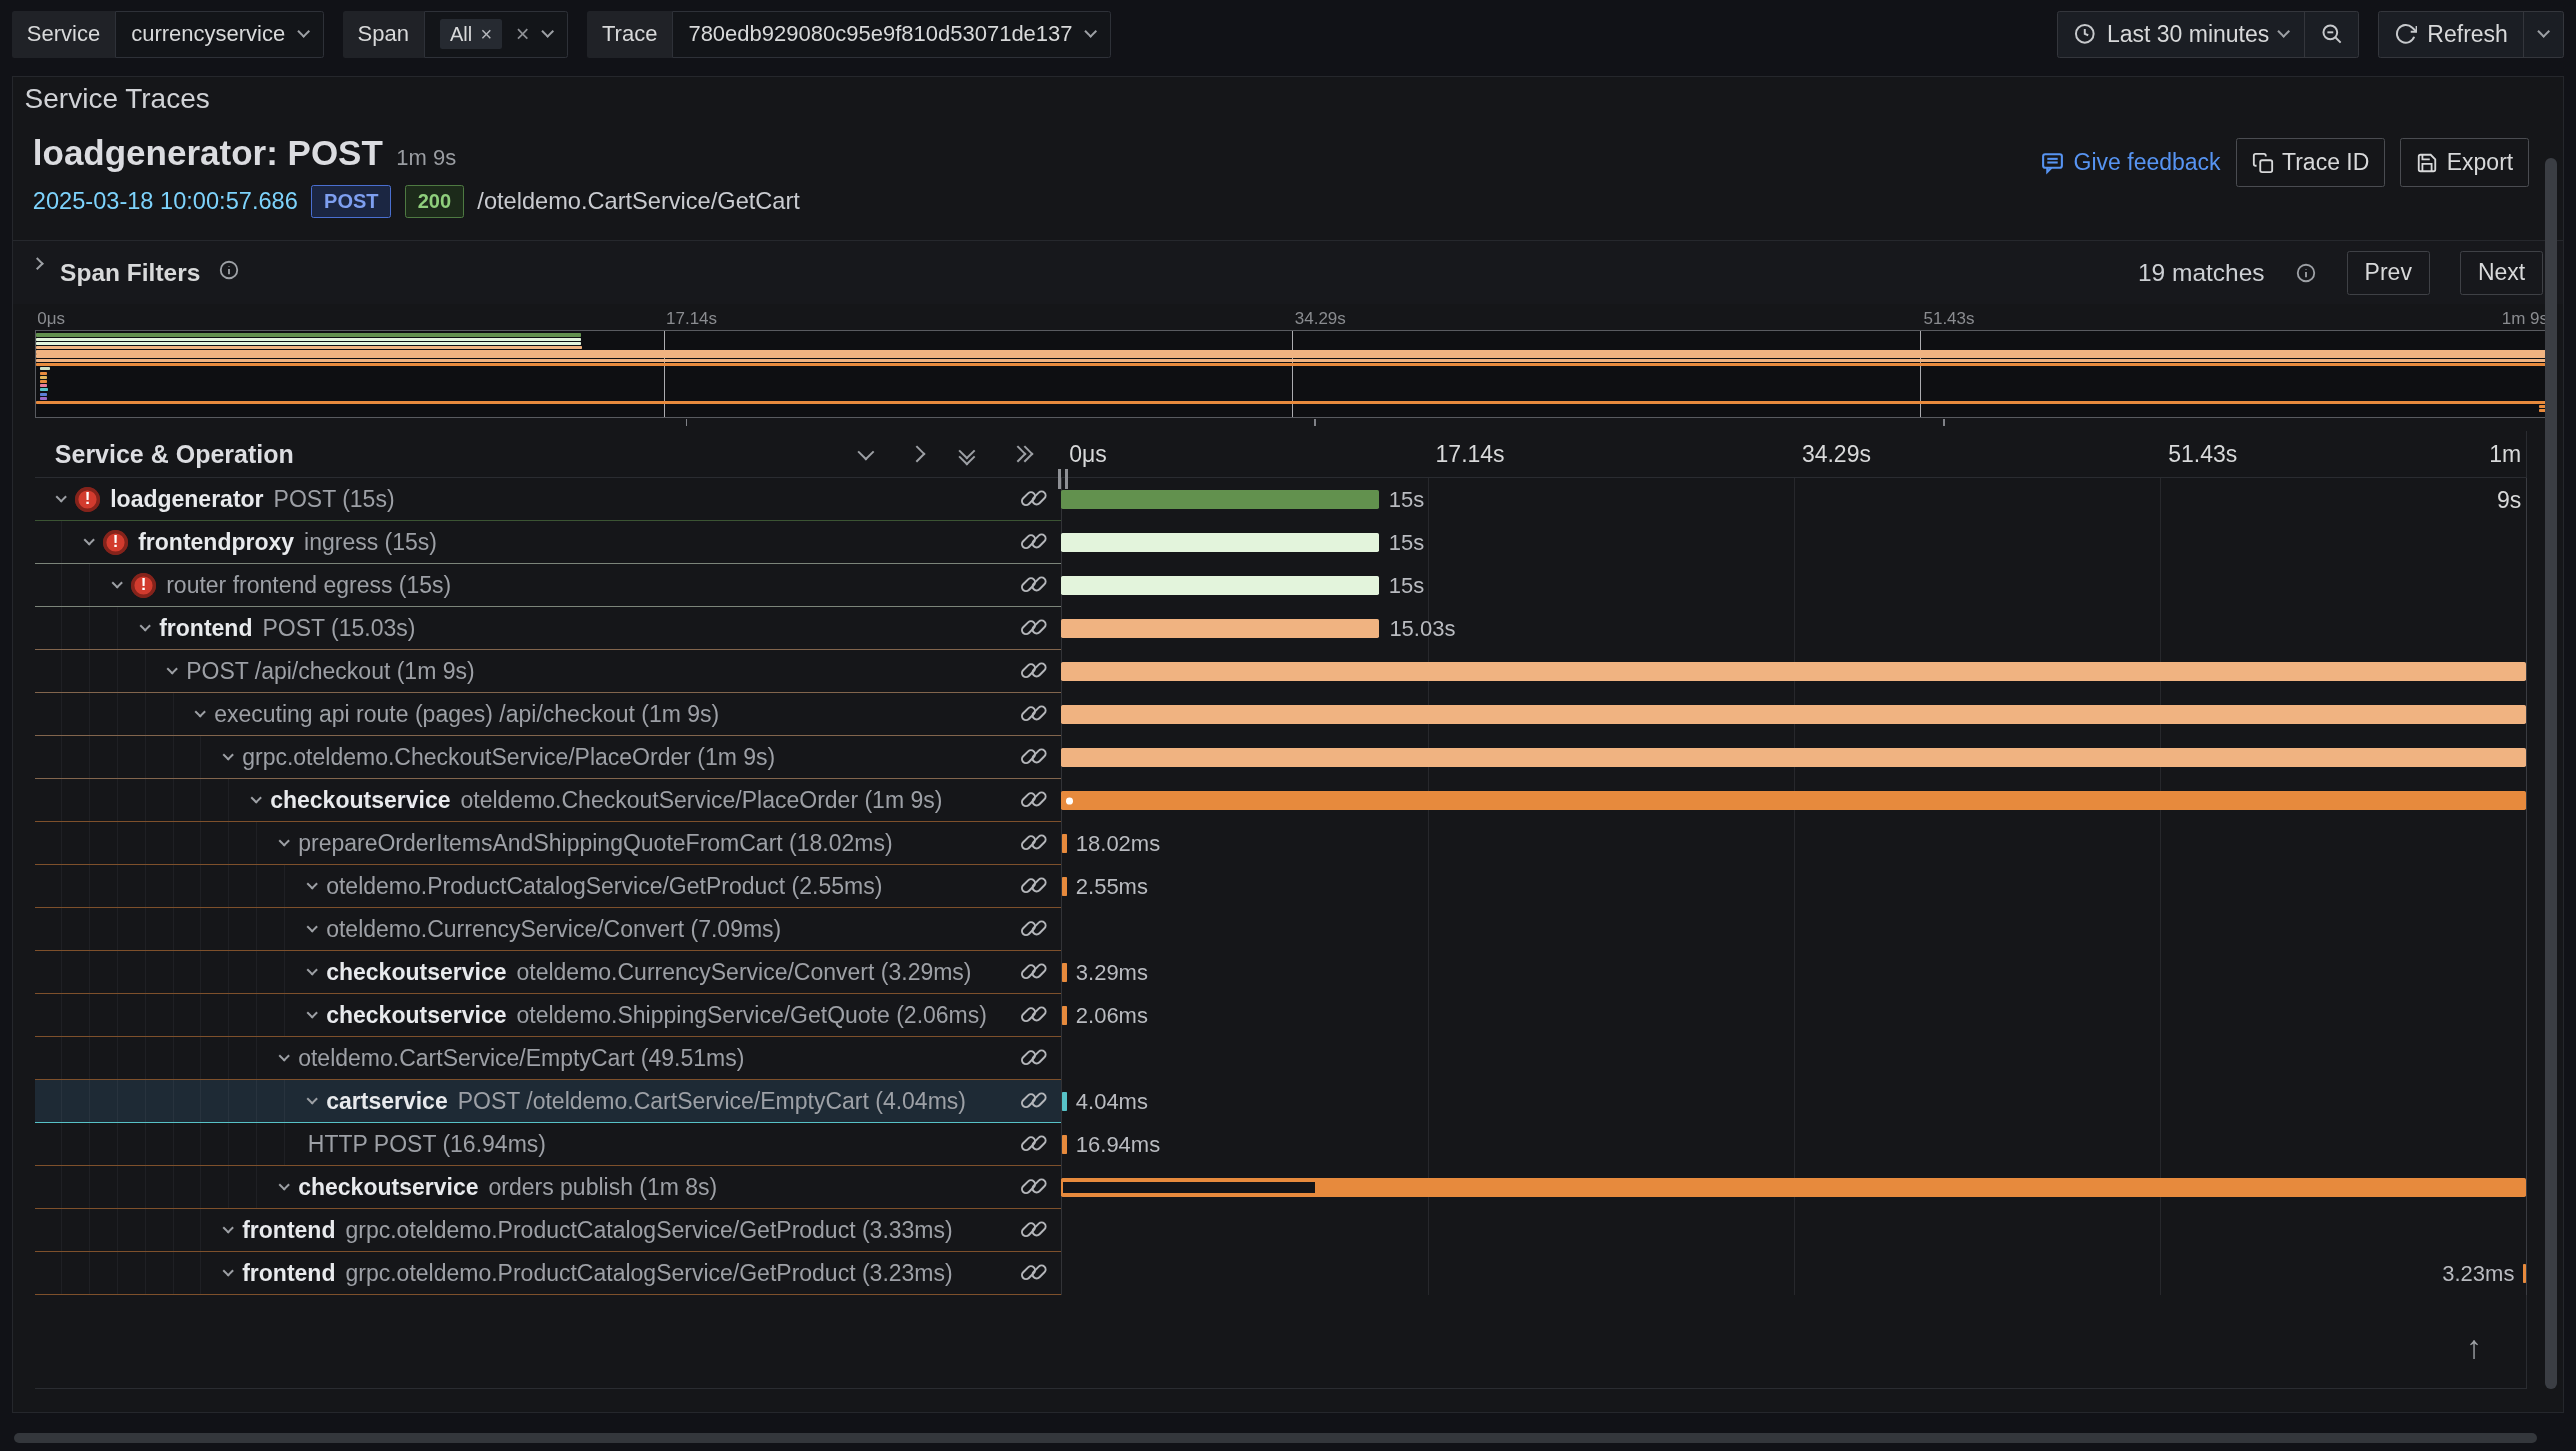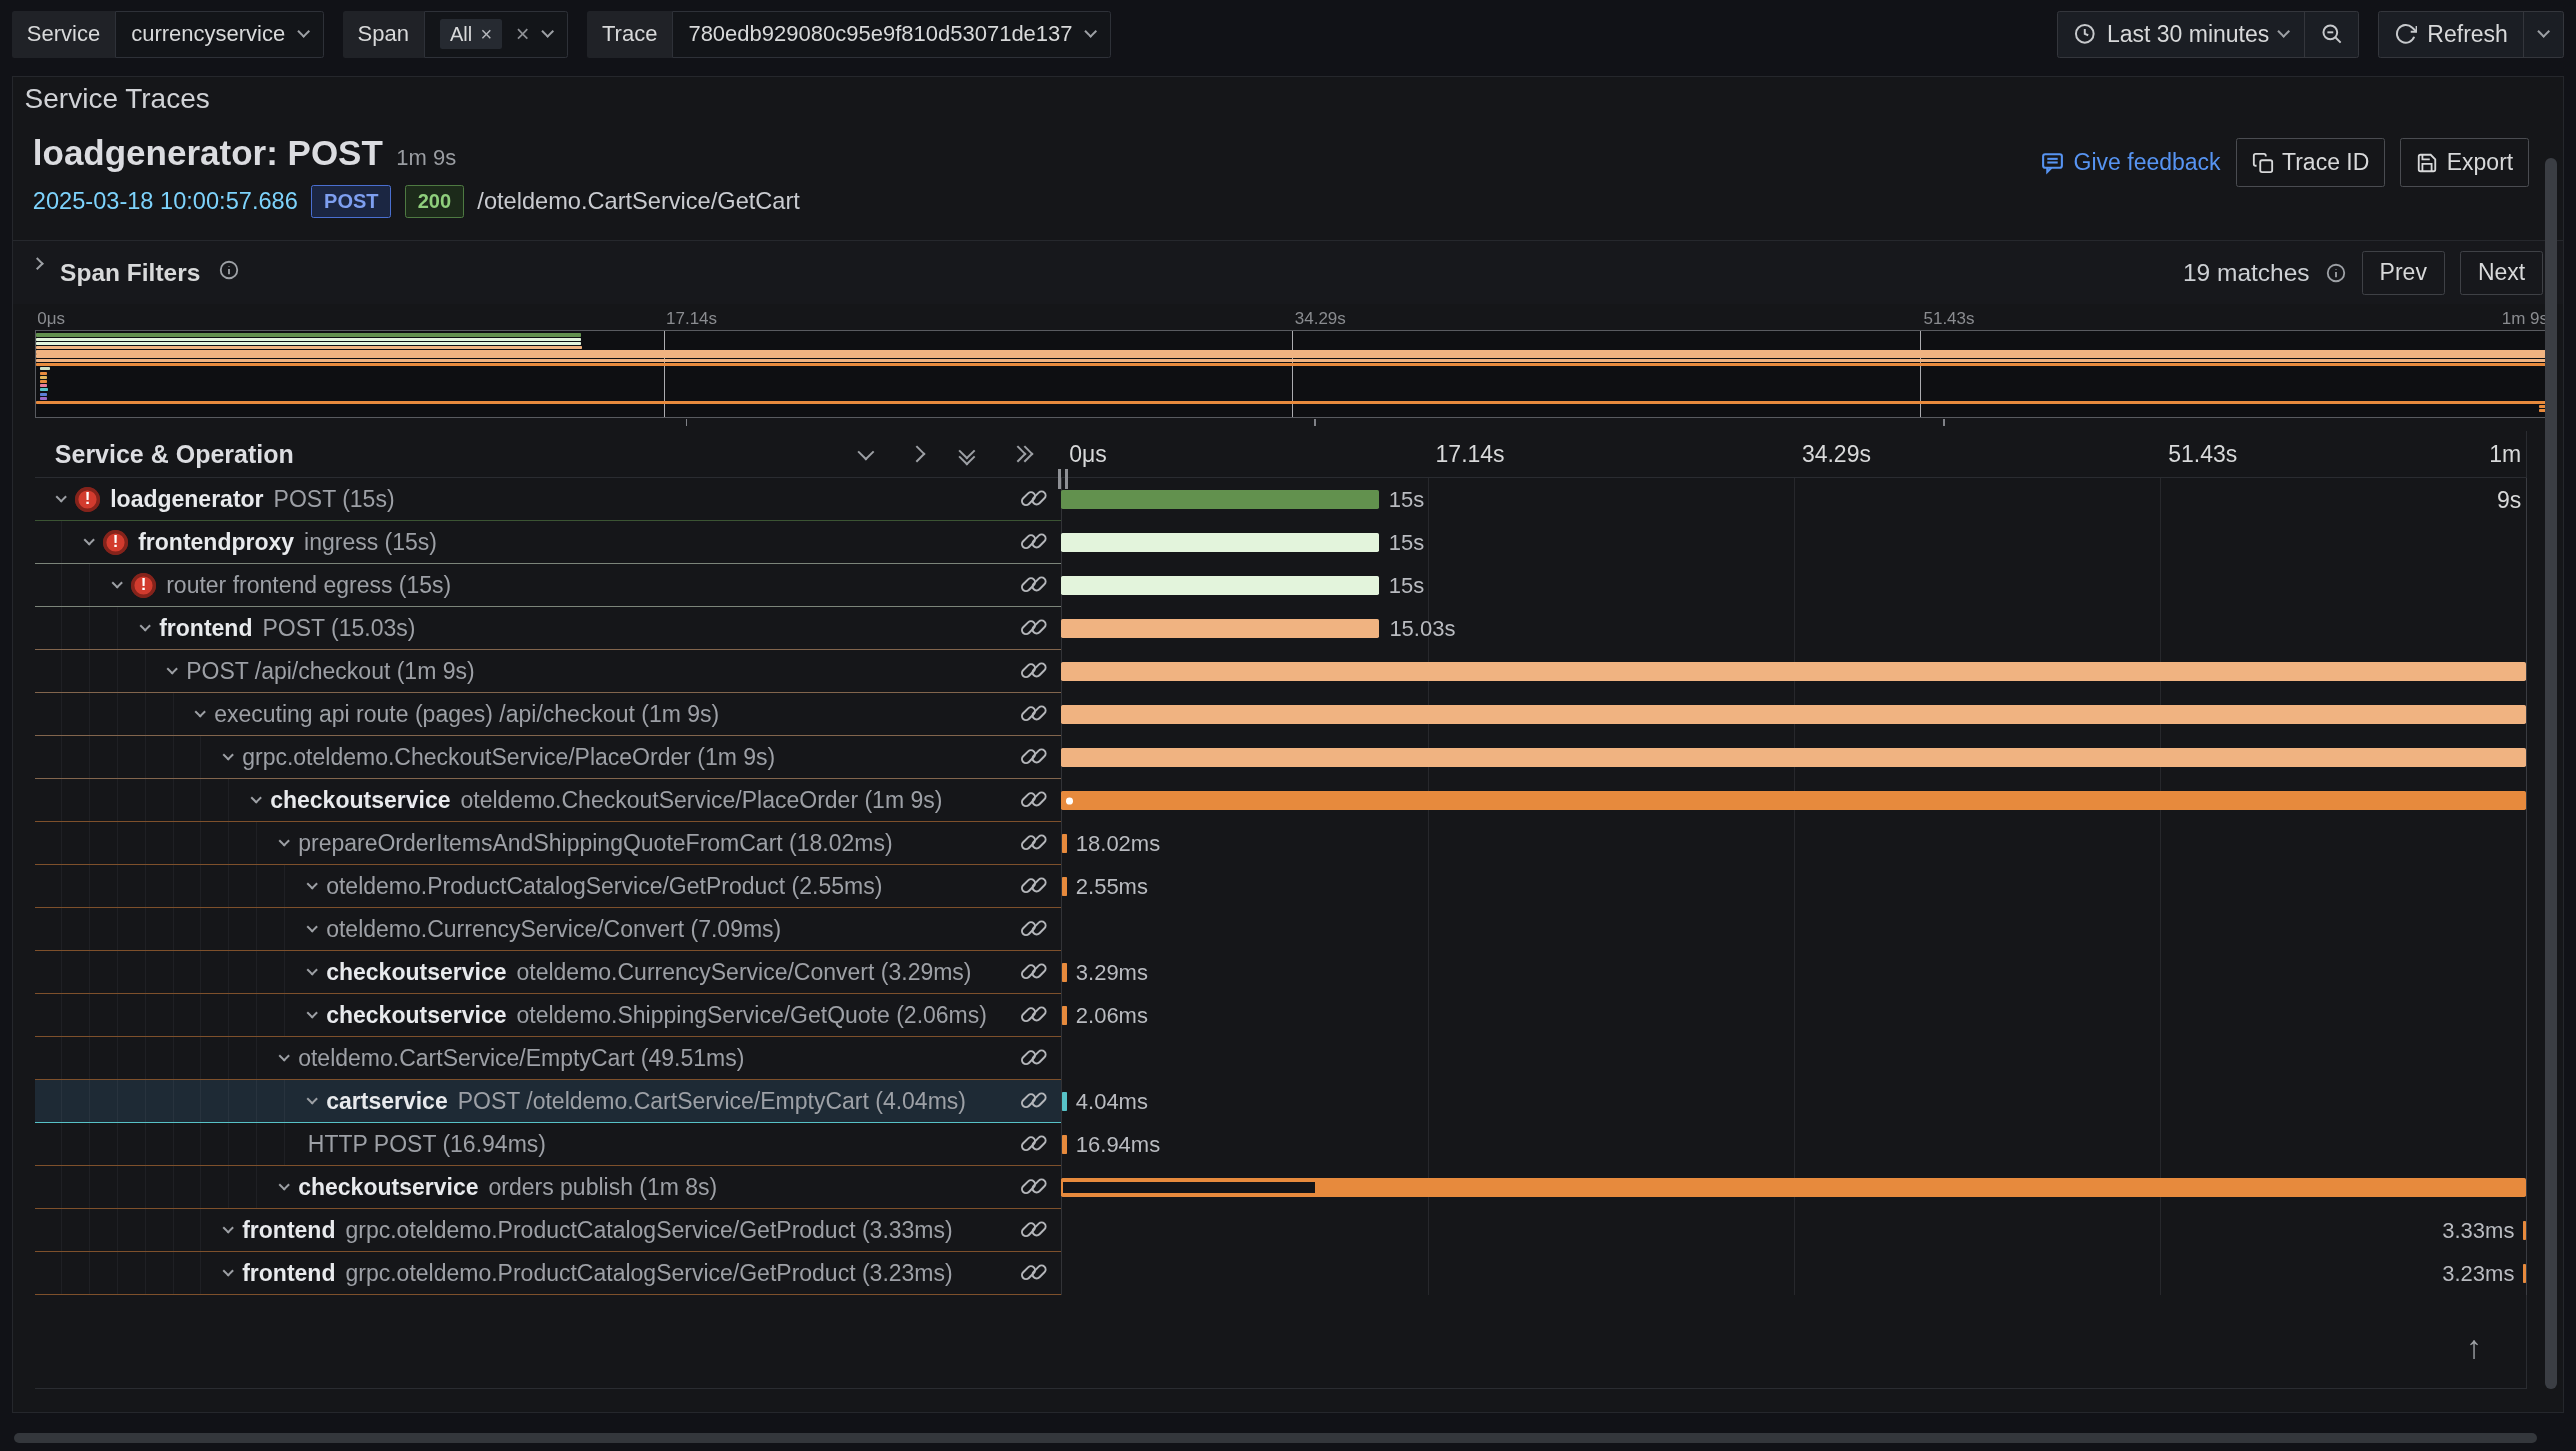--- a/index.html
+++ b/index.html
@@ -51,21 +51,21 @@
   .th-actions { position:absolute; right:34px; top:17px; display:flex; align-items:center; gap:15px; }
   .feedback { display:flex; align-items:center; gap:8.4px; color:#5794f2; font-size:23px; }
   .hbtn { display:flex; align-items:center; gap:8.4px; height:49px; padding:0 15px;
     border:0.8px solid #4a4c51; border-radius:2.5px; background:transparent; color:#d8d9da; font-size:23px; }
 
   
   .filters { margin-top:22px; border-top:0.8px solid #26282d; background:#17181c; height:64px;
     display:flex; align-items:center; padding:0 20px; }
   .filters-left { display:flex; align-items:flex-start; gap:18px; }
   .filters-title { font-size:24.5px; font-weight:bold; color:#d8d9da; }
-  .filters-right { margin-left:auto; display:flex; align-items:center; gap:15px;text-align:right; }
+  .filters-right { margin-left:auto; display:flex; align-items:center; gap:30px;text-align:right; }
   .matches { font-size:24.5px; color:#cdd0d4; }
   .pnbtn { height:44px; padding:0 17px; border:0.8px solid #3f4146; border-radius:2.5px;
     background:transparent; color:#d8d9da; font-size:23px; display:flex; align-items:center; }
 
   
   .minimap { margin:3.4px 13.5px 0 22px; position:relative; }
   .mm-ticks { position:relative; height:22px; font-size:17px; color:#8a8c90; }
   .mm-ticks span { position:absolute; top:1.7px; }
   .mm-canvas { position:relative; height:88px; border:0.8px solid #595b60; background:#0e0f12; overflow:hidden; }
   .mm-row { position:absolute; height:3.4px; border-radius:0.8px; }
@@ -671,24 +671,20 @@
             <div class="guide" style="left: 138px;"></div>
             <div class="guide" style="left: 165px;"></div>
             <span class="chev down"></span>
             <span class="svc">frontend</span>
             <span class="op">grpc.oteldemo.ProductCatalogService/GetProduct (3.33ms)</span>
             <span class="linkicon">
               <i></i>
               <i></i>
             </span>
           </div>
-          <div class="srow-time">
-            <div class="tickbar" style="right: 0px; width: 3.4px; background: rgb(231, 138, 61);"></div>
-            <span class="durlabel" style="right: 11.8px;">3.33ms</span>
-          </div>
         </div>
         <div class="srow">
           <div class="srow-name" style="padding-left: 189px; border-bottom: 0.8px solid rgba(231, 138, 61, 0.5);">
             <div class="guide" style="left: 26px;"></div>
             <div class="guide" style="left: 54px;"></div>
             <div class="guide" style="left: 82px;"></div>
             <div class="guide" style="left: 110px;"></div>
             <div class="guide" style="left: 138px;"></div>
             <div class="guide" style="left: 165px;"></div>
             <span class="chev down"></span>

